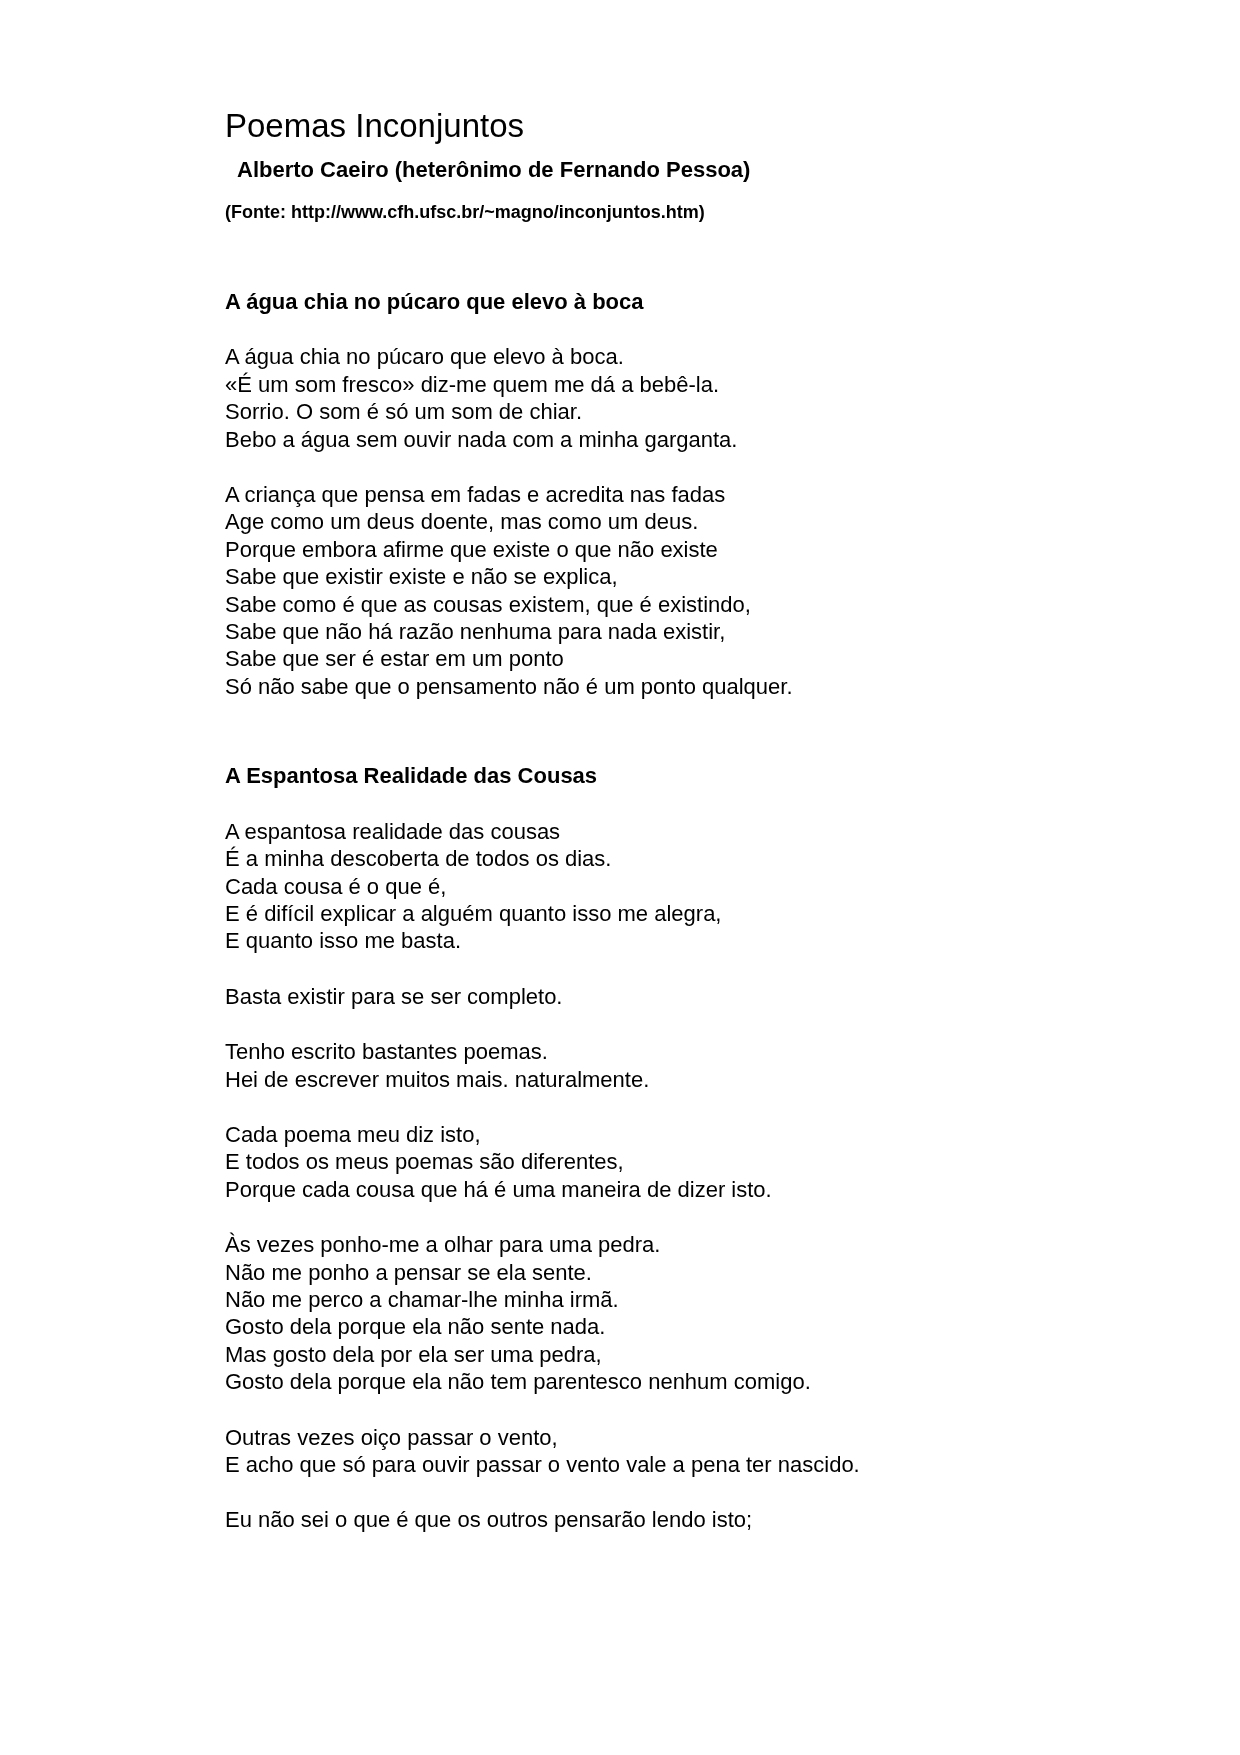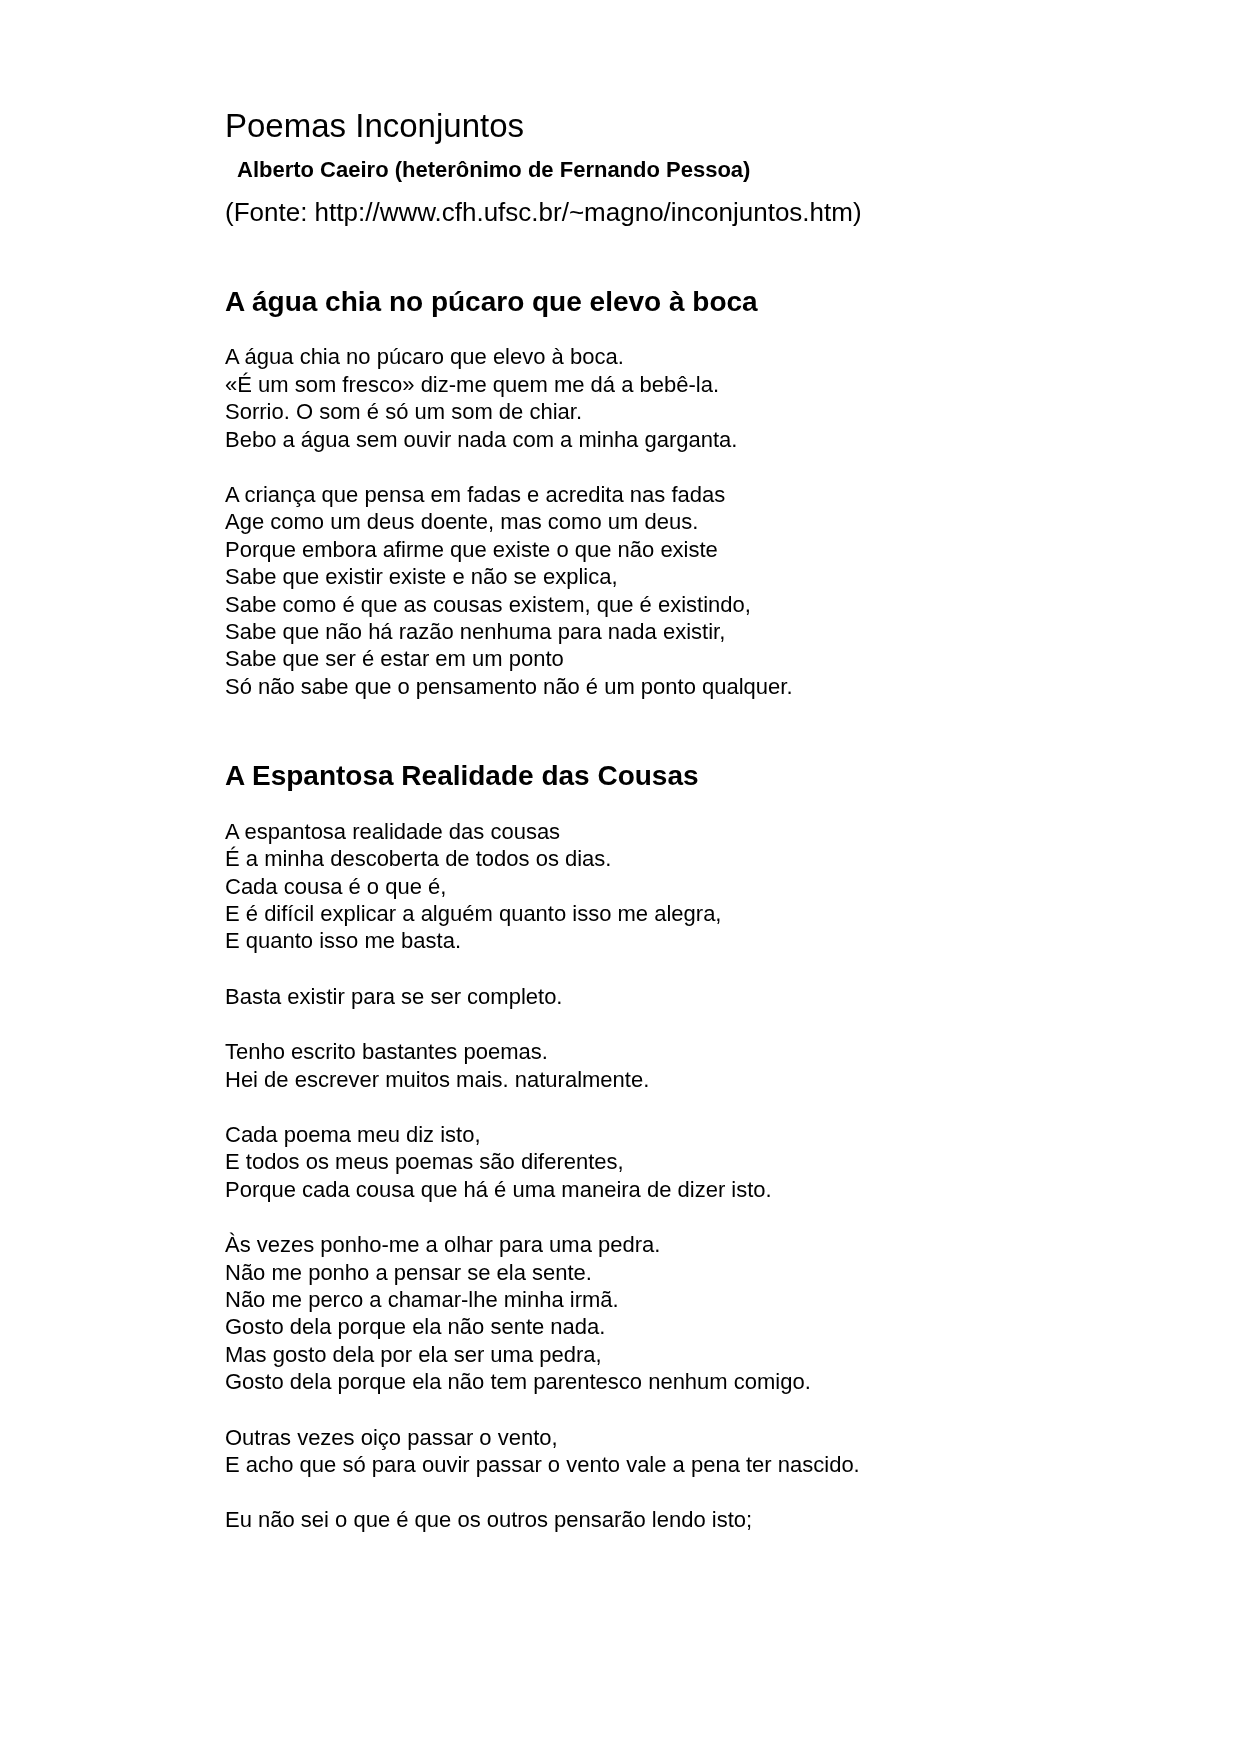--- a/index.html
+++ b/index.html
@@ -21,27 +21,27 @@
     margin: 0;
     letter-spacing: 0;
   }
   .author {
     font-size: 22px;
     font-weight: 700;
     line-height: 28px;
     margin: 10px 0 0 12px;
   }
   .source {
-    font-size: 26px;
-    font-weight: 400;
+    font-size: 18px;
+    font-weight: 700;
     line-height: 28px;
     margin: 14px 0 17px 0;
   }
   .poem-heading {
-    font-size: 28px;
+    font-size: 22px;
     font-weight: 700;
     line-height: 27.4px;
     margin: 62px 0 28px 0;
   }
   .stanza { margin: 28px 0 0 0; }
   .line {
     font-size: 22px;
     font-weight: 400;
     line-height: 27.4px;
     white-space: nowrap;

